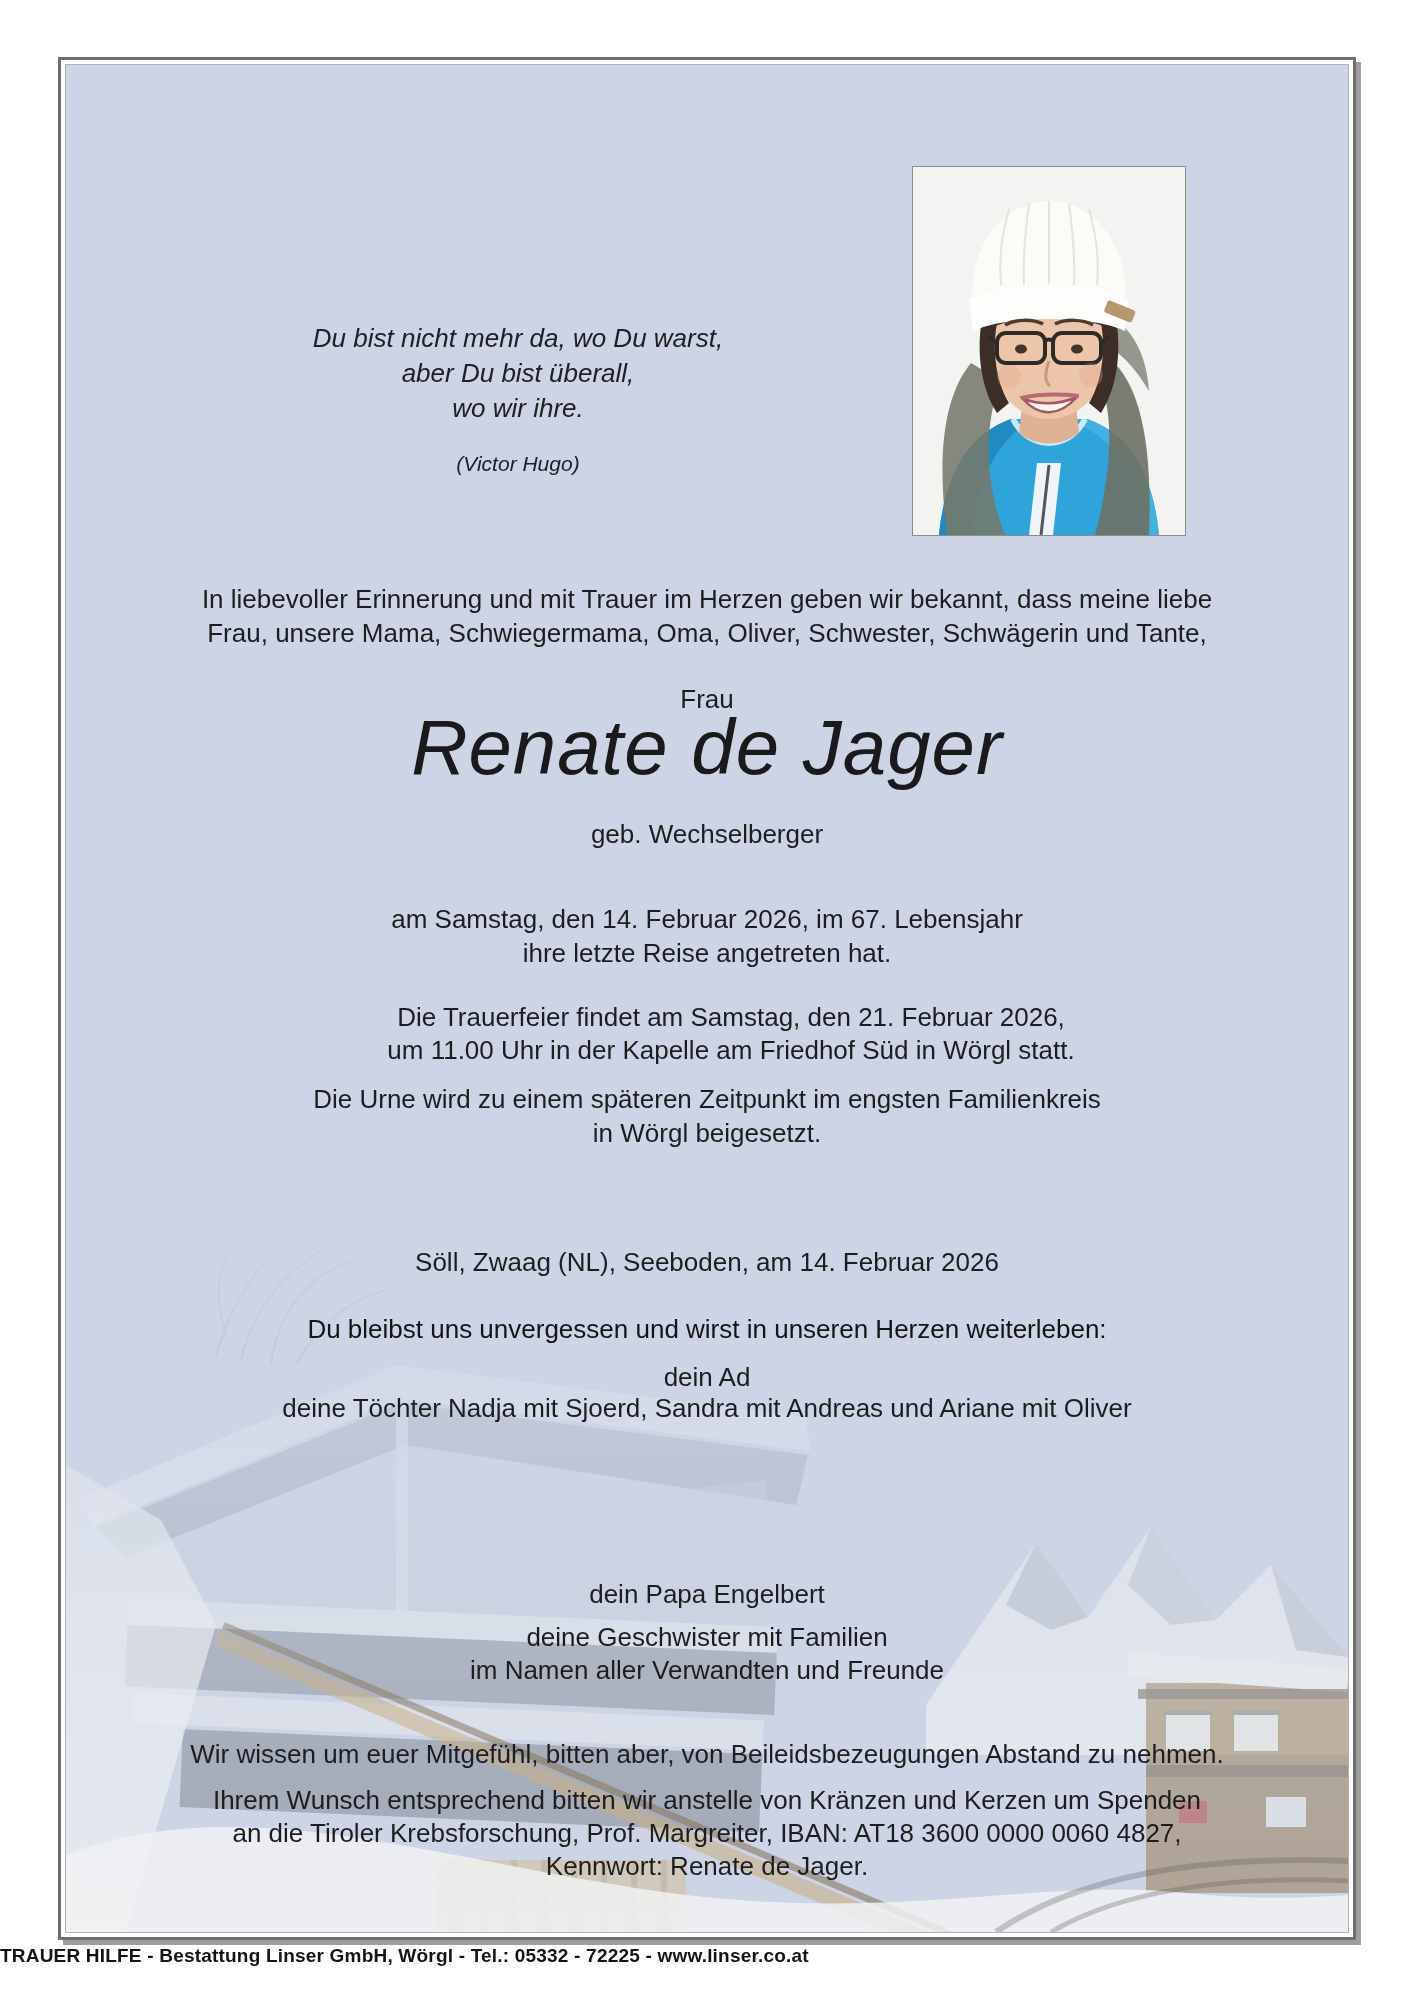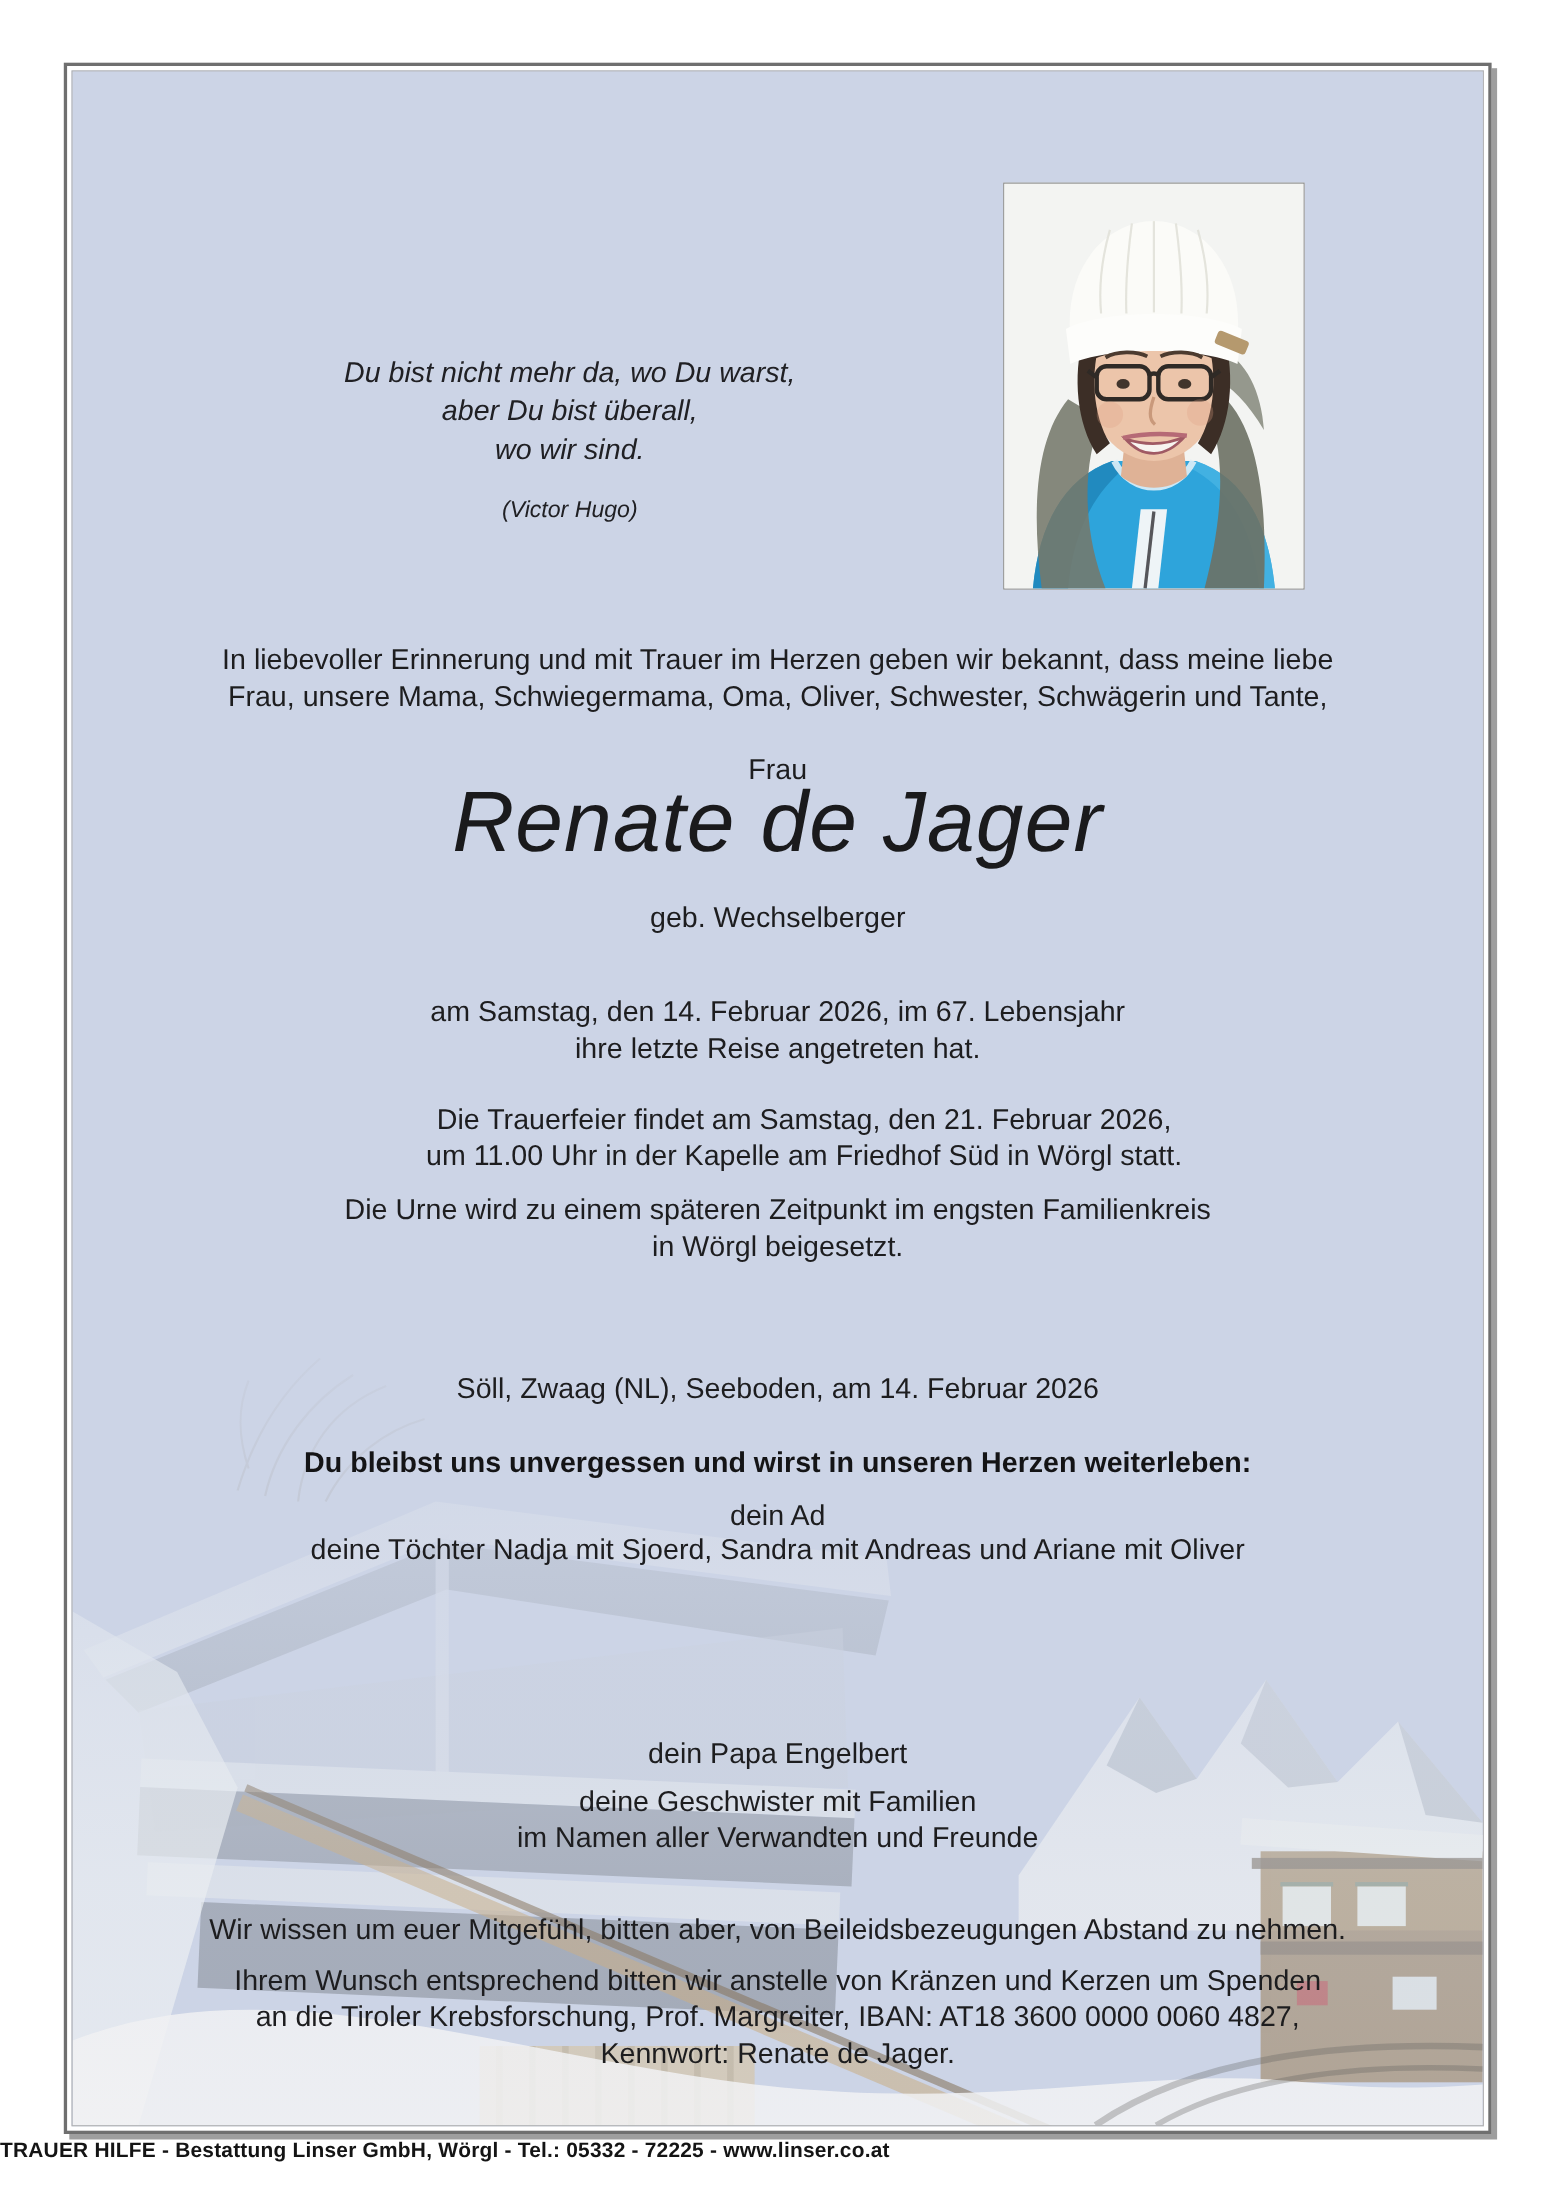--- a/index.html
+++ b/index.html
@@ -45,21 +45,21 @@
   .name{
     position:absolute;left:0;right:0;text-align:center;top:639px;
     font-size:78px;line-height:86px;font-style:italic;font-weight:normal;
     margin:0;letter-spacing:1px;color:#1a1a1c;
   }
   .maiden{top:752px;}
   .passing{top:837px;}
   .funeral{top:936px;line-height:33px;padding-left:48px;}
   .urn{top:1017px;}
   .dateline{top:1149px;margin-top:31px;}
-  .heading{top:1247px;font-weight:bold;color:#141416;}
+  .heading{top:1247px;font-weight:normal;color:#141416;}
   .fam0{top:1297px;line-height:31px;}
   .fam1{top:1374px;line-height:32px;}
   .fam2{top:1512px;}
   .fam3{top:1556px;line-height:33px;}
   .condolence{top:1672px;}
   .donation{top:1719px;line-height:33px;}
   .footer{
     position:absolute;left:0;right:0;top:1944px;text-align:left;
     font-weight:bold;font-size:19px;line-height:24px;color:#141414;letter-spacing:0.2px;
   }
@@ -137,21 +137,21 @@
         </g>
       </svg>
 
       <div class="tint"></div>
 
       <div class="content">
 
         <div class="quote">
           <div>Du bist nicht mehr da, wo Du warst,</div>
           <div>aber Du bist überall,</div>
-          <div>wo wir sind.</div>
+          <div>wo wir ihre.</div>
           <div class="attribution">(Victor Hugo)</div>
         </div>
 
         <div class="photo">
           <svg viewBox="0 0 272 368" width="272" height="368">
             <rect width="272" height="368" fill="#f3f4f2"></rect>
             <g>
               <path d="M26,368 C32,304 58,266 98,252 L174,252 C216,266 240,306 246,368 Z" fill="#2ea4db"></path>
               <path d="M26,368 C32,304 58,266 98,252 L110,258 C78,284 62,322 58,368 Z" fill="#1e86ba" opacity="0.85"></path>
               <path d="M174,252 C216,266 240,306 246,368 L232,368 C226,312 204,276 168,258 Z" fill="#47b4e4" opacity="0.8"></path>

